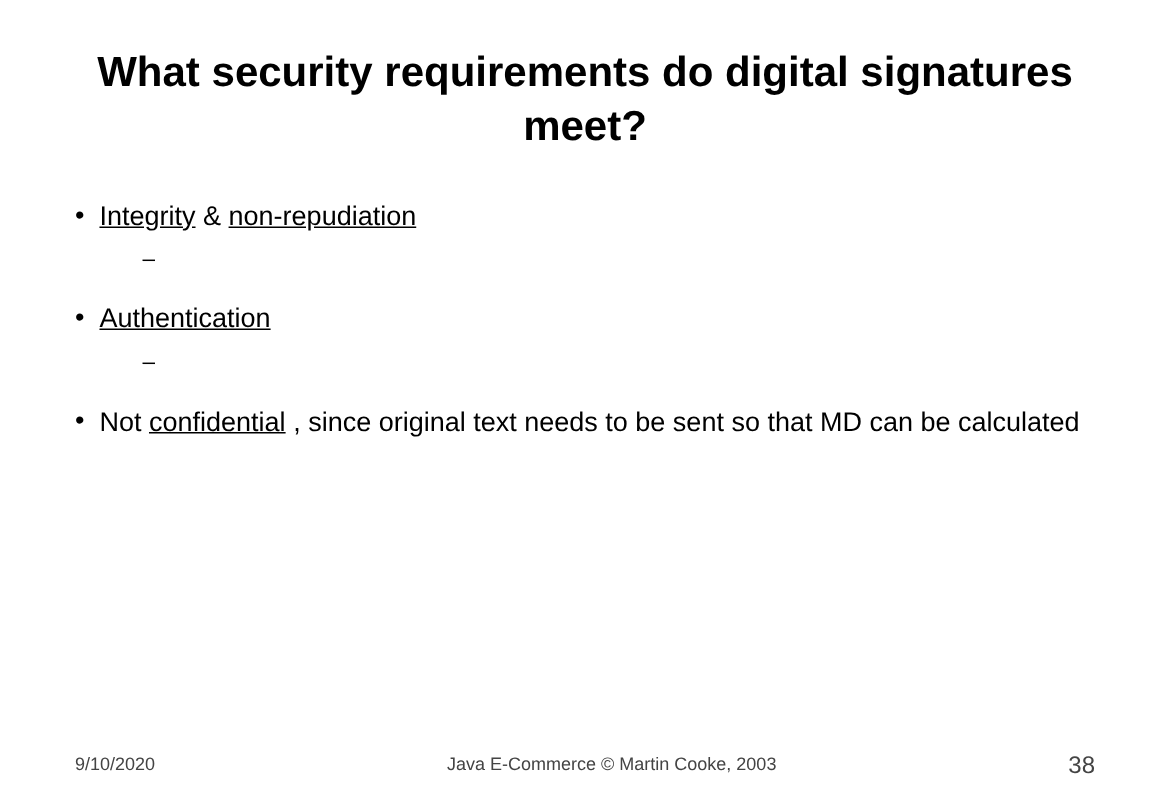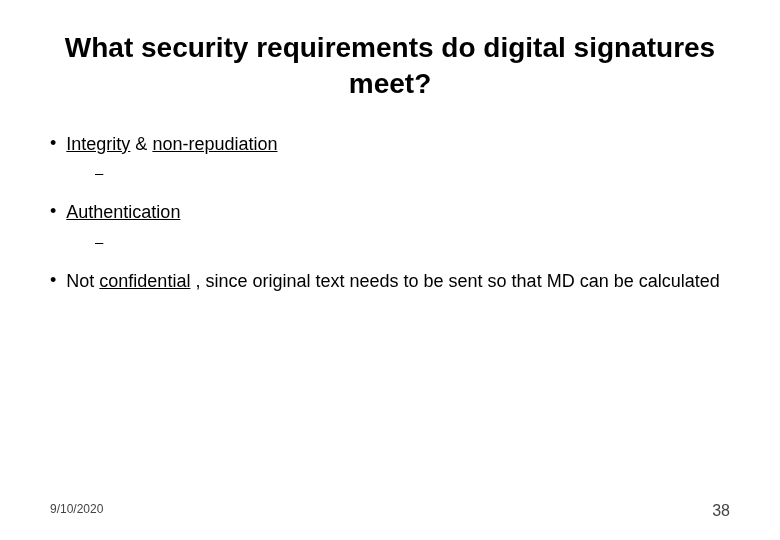--- a/index.html
+++ b/index.html
@@ -159,16 +159,17 @@
           <span class="underline">confidential</span>
           <span>, since original text needs to be sent so that MD can be calculated</span>
         </span>
       </div>
     </div>
 
   </div>
 
   <div class="footer">
     <span class="footer-date">9/10/2020</span>
+    <span class="footer-center">Java E-Commerce © Martin Cooke, 2003</span>
     <span class="footer-page">38</span>
   </div>
 
 </div>
 
 </body></html>

